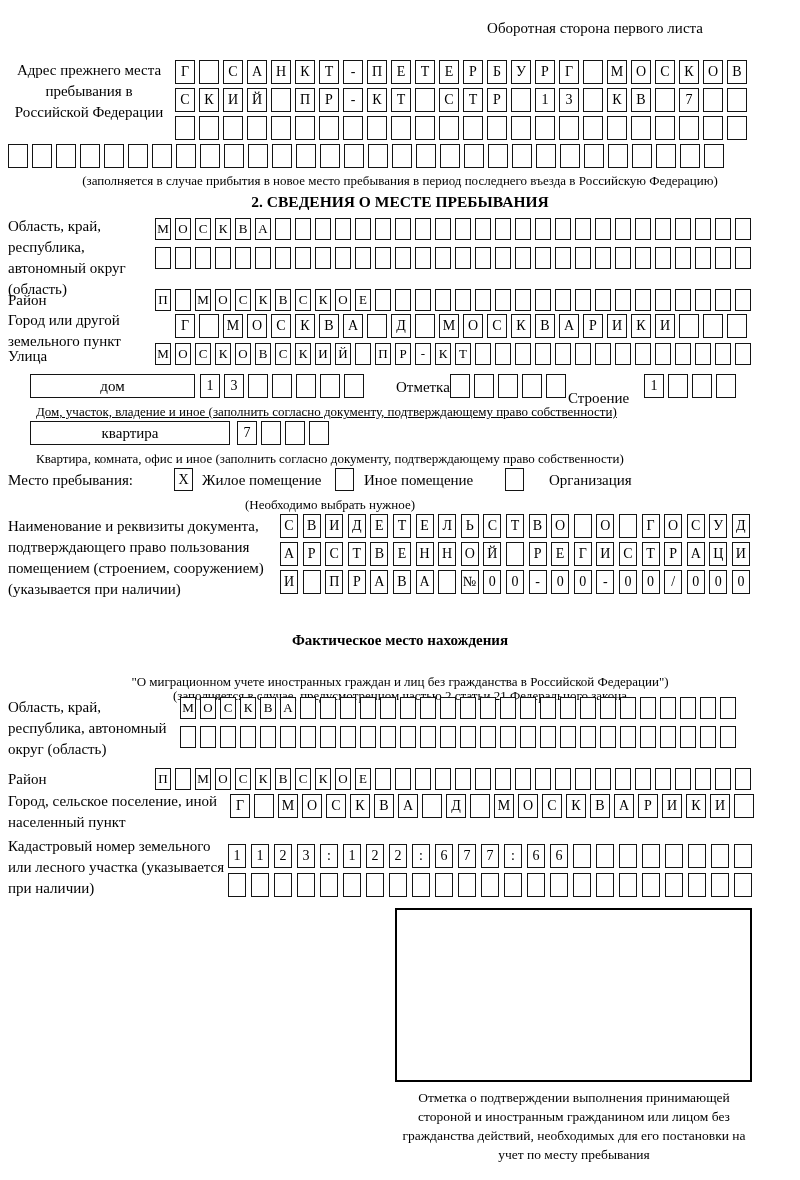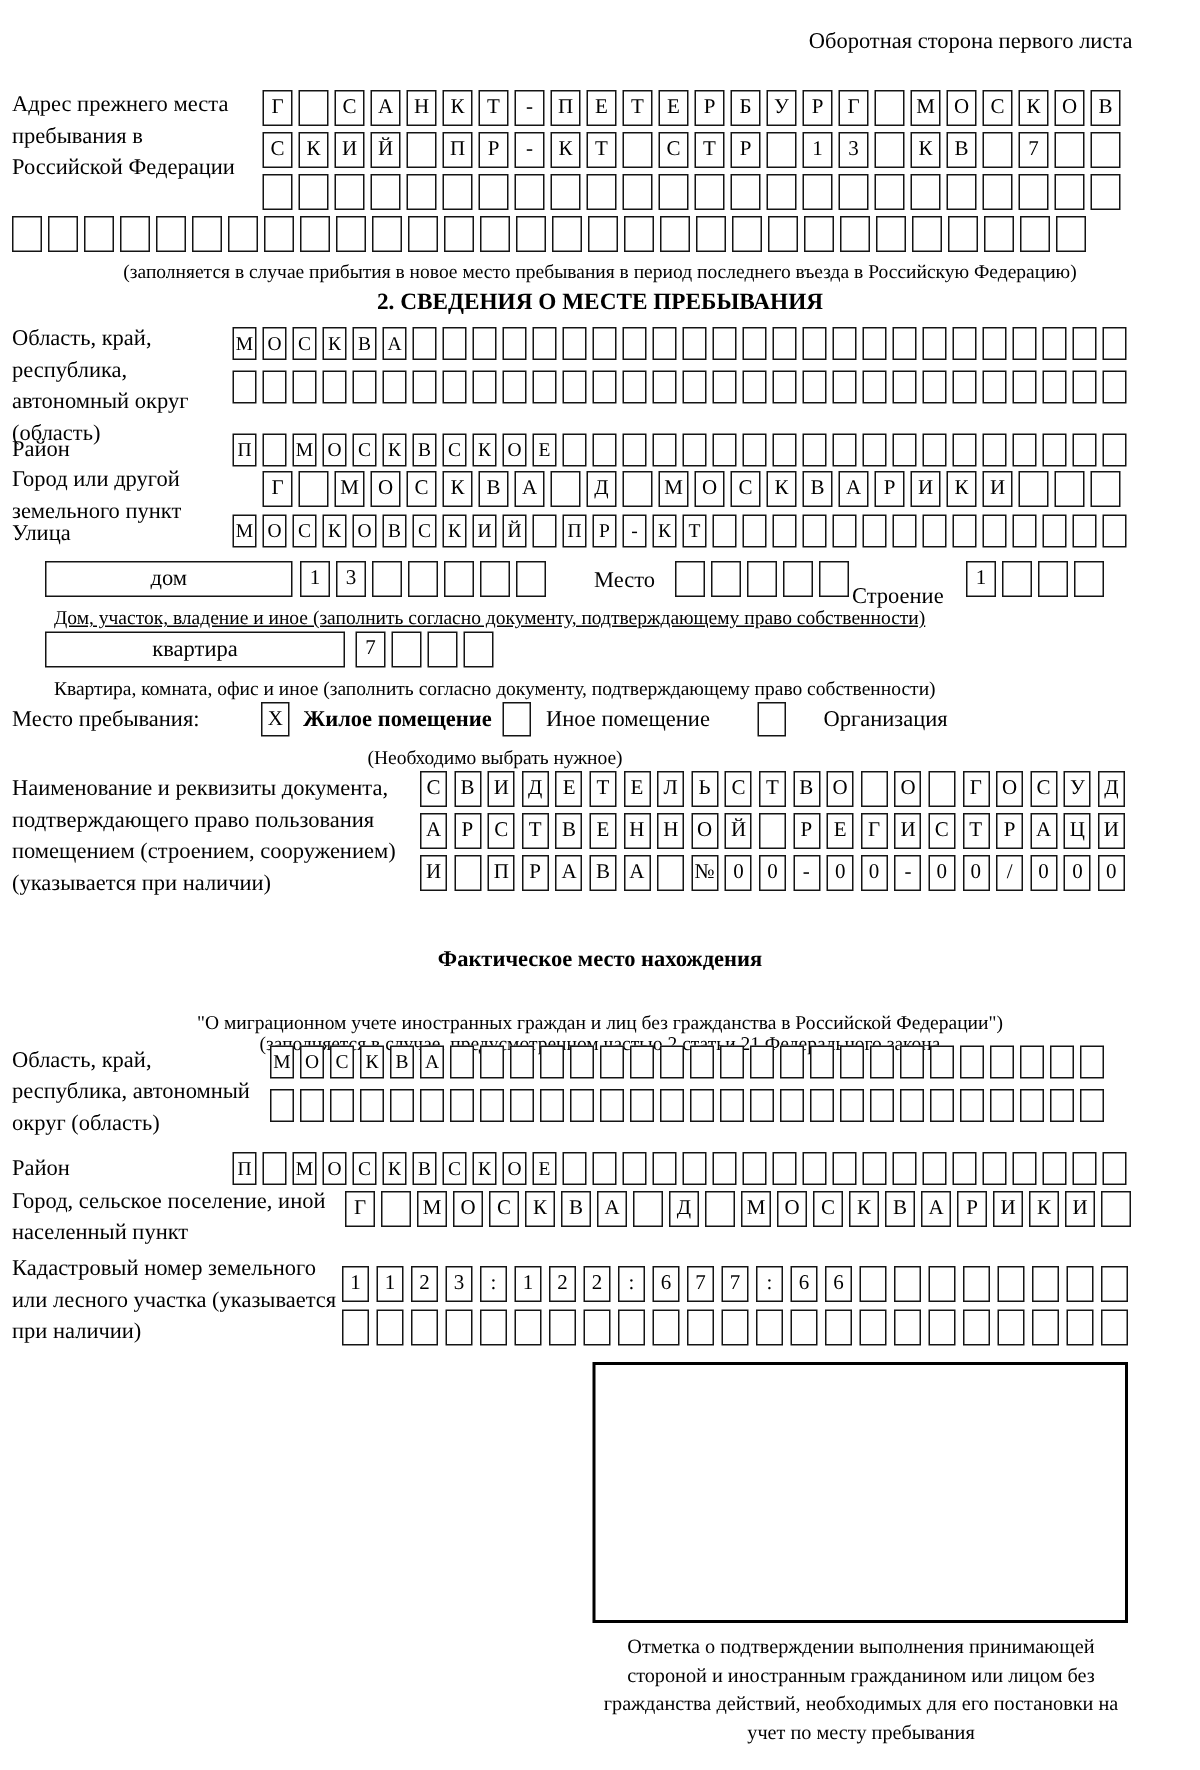--- a/index.html
+++ b/index.html
@@ -39,23 +39,23 @@
     display:flex; align-items:center; justify-content:center;
     font-size:14px; background:#fff;
   }
   .stampbox { border:2px solid #000; background:#fff; }
 </style>
 </head>
 <body>
 
 <div class="page">
 
-  <div class="abs label right" style="top:18px; right:45px; width:300px;">Оборотная сторона первого листа</div>
-
-  <div class="abs label" style="left:8px; top:60px; width:162px;">Адрес прежнего места пребывания в Российской Федерации</div>
+  <div class="abs label right" style="top:18px; right:55px; width:300px;text-align:center;">Оборотная сторона первого листа</div>
+
+  <div class="abs label" style="left:8px; top:60px; width:162px;text-align:center;">Адрес прежнего места пребывания в Российской Федерации</div>
   <div class="abs cells cells-lg" style="left:175px; top:60px;">
       <span class="cell">Г</span>
       <span class="cell"></span>
       <span class="cell">С</span>
       <span class="cell">А</span>
       <span class="cell">Н</span>
       <span class="cell">К</span>
       <span class="cell">Т</span>
       <span class="cell">-</span>
       <span class="cell">П</span>
@@ -330,21 +330,21 @@
   </div>
   <div class="abs cells cells-lg" style="left:200px; top:374px;">
       <span class="cell">1</span>
       <span class="cell">3</span>
       <span class="cell"></span>
       <span class="cell"></span>
       <span class="cell"></span>
       <span class="cell"></span>
       <span class="cell"></span>
     </div>
-  <div class="abs label" style="left:396px; top:377px;">Место</div>
+  <div class="abs label" style="left:396px; top:377px;">Отметка</div>
   <div class="abs cells cells-lg" style="left:450px; top:374px;">
       <span class="cell"></span>
       <span class="cell"></span>
       <span class="cell"></span>
       <span class="cell"></span>
       <span class="cell"></span>
     </div>
   <div class="abs label" style="left:568px; top:377px;margin-top:11px;">Строение</div>
   <div class="abs cells cells-lg" style="left:644px; top:374px;">
       <span class="cell">1</span>
@@ -360,21 +360,21 @@
   <div class="abs cells cells-lg" style="left:237px; top:421px;">
       <span class="cell">7</span>
       <span class="cell"></span>
       <span class="cell"></span>
       <span class="cell"></span>
     </div>
   <div class="abs caption" style="left:36px; top:450px; width:740px;">Квартира, комната, офис и иное (заполнить согласно документу, подтверждающему право собственности)</div>
 
   <div class="abs label" style="left:8px; top:470px;">Место пребывания:</div>
   <div class="abs checkbox" style="left:174px; top:468px;">X</div>
-  <div class="abs label" style="left:202px; top:470px;font-weight:bold;">Жилое помещение</div>
+  <div class="abs label" style="left:202px; top:470px;">Жилое помещение</div>
   <div class="abs checkbox" style="left:335px; top:468px;"></div>
   <div class="abs label" style="left:364px; top:470px;">Иное помещение</div>
   <div class="abs checkbox" style="left:505px; top:468px;"></div>
   <div class="abs label" style="left:549px; top:470px;">Организация</div>
   <div class="abs caption center" style="left:120px; top:496px; width:420px;">(Необходимо выбрать нужное)</div>
 
   <div class="abs label" style="left:8px; top:516px; width:268px;">Наименование и реквизиты документа, подтверждающего право пользования помещением (строением, сооружением) (указывается при наличии)</div>
   <div class="abs cells cells-doc" style="left:280px; top:514px;">
       <span class="cell">С</span>
       <span class="cell">В</span>

